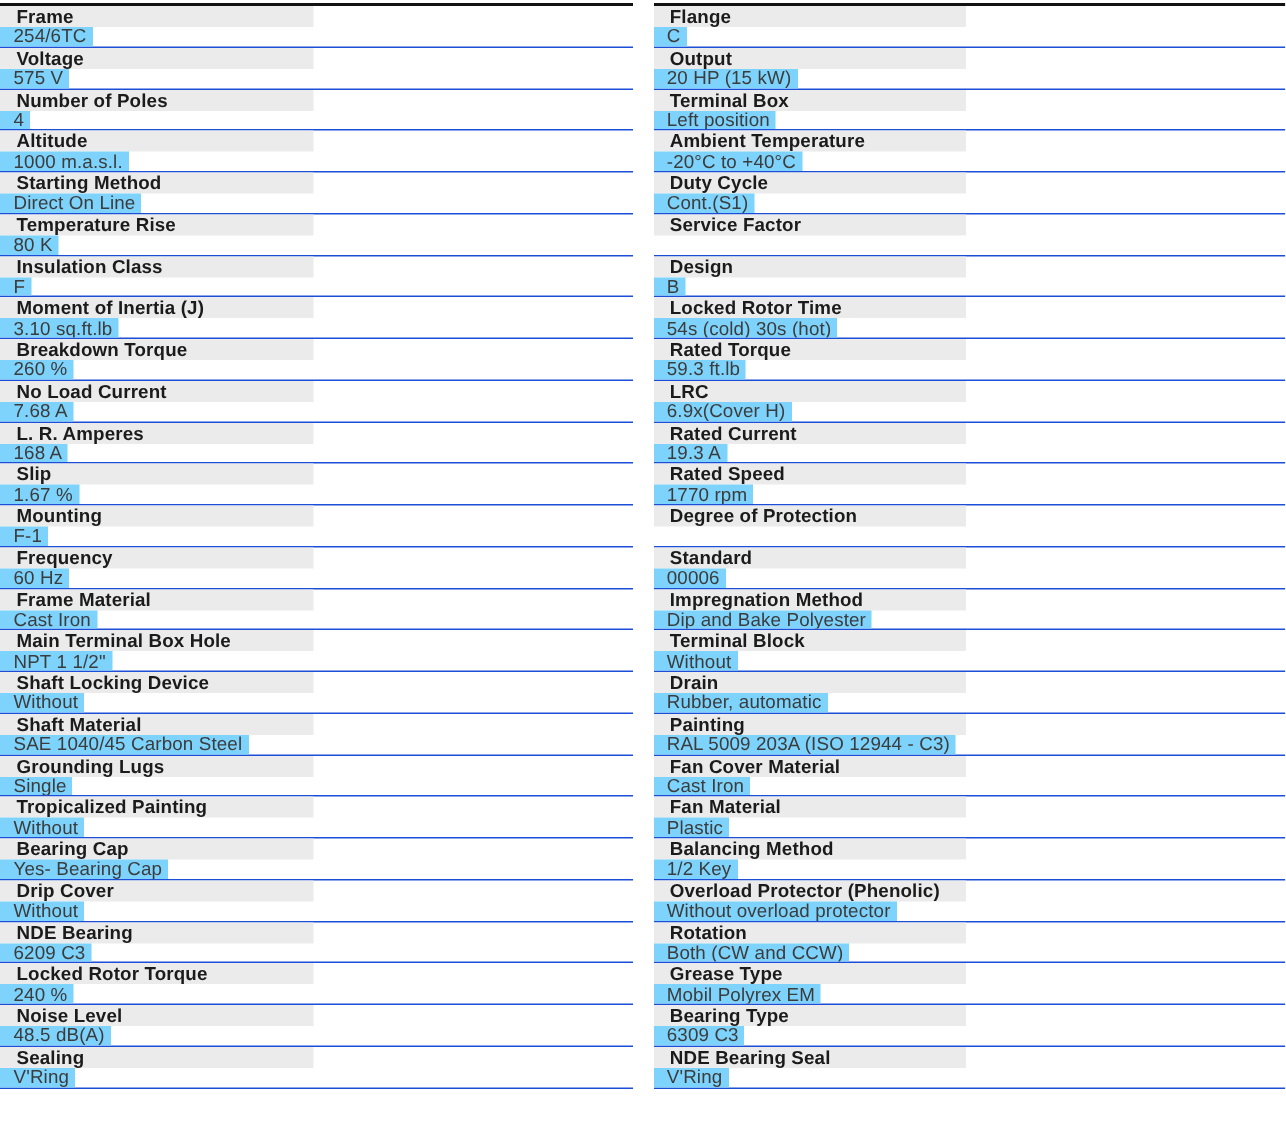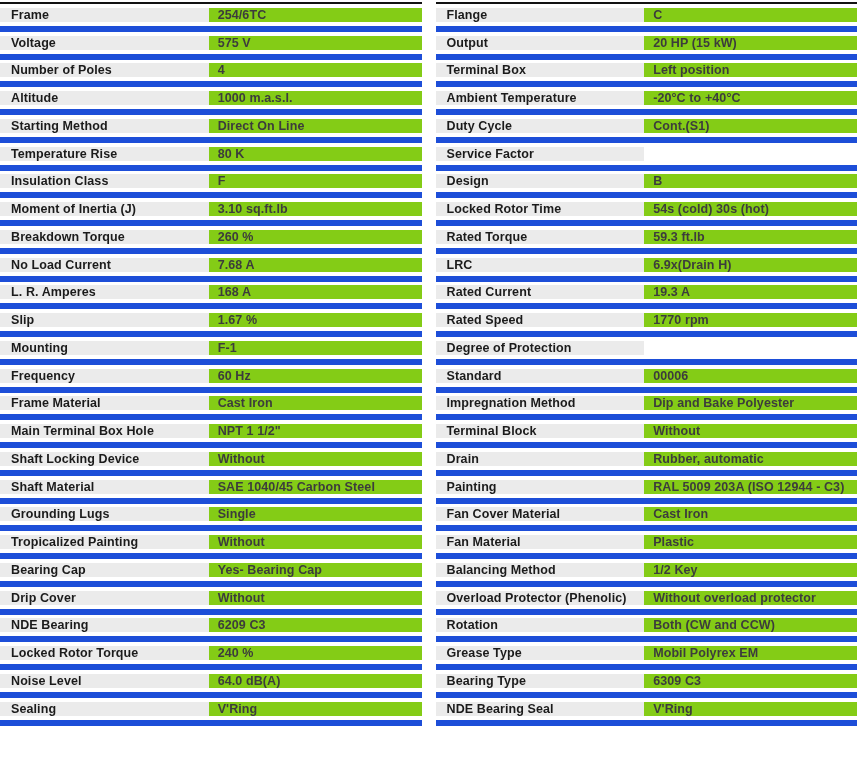--- a/index.html
+++ b/index.html
@@ -18,46 +18,47 @@
     display: flex;
     gap: 14px;
   }
   .spec-table {
     flex: 1;
     border-top: 2px solid #121212;
   }
   .spec-row {
     display: flex;
     height: 27.75px;
-    border-bottom: 6px solid #1d4ed8;
-    align-items: center;
+    border-bottom: 1px solid #1d4ed8;
+    align-items: flex-start;
+    flex-direction: column;
   }
   .spec-label {
     width: 49.5%;
     background: #ebebeb;
     display: flex;
     align-items: center;
     padding-left: 11px;
     padding-right: 4px;
     font-size: 12.5px;
     font-weight: 700;
     color: #1b1b1b;
     letter-spacing: 0.1px;
     white-space: nowrap;
     overflow: hidden;
   }
   .spec-value {
     flex: 1;
-    background: #84cc16;
+    background: #7dd3fc;
     display: flex;
     align-items: center;
     padding-left: 9px;
     padding-right: 4px;
     font-size: 12.5px;
-    font-weight: 700;
+    font-weight: 400;
     color: #3c3c3c;
     letter-spacing: 0.1px;
     white-space: nowrap;
     overflow: hidden;
   }
 </style>
 </head>
 <body>
 
 <div class="page">
@@ -154,21 +155,21 @@
         <div class="spec-row">
           <div class="spec-label">NDE Bearing</div>
           <div class="spec-value">6209 C3</div>
         </div>
         <div class="spec-row">
           <div class="spec-label">Locked Rotor Torque</div>
           <div class="spec-value">240 %</div>
         </div>
         <div class="spec-row">
           <div class="spec-label">Noise Level</div>
-          <div class="spec-value">64.0 dB(A)</div>
+          <div class="spec-value">48.5 dB(A)</div>
         </div>
         <div class="spec-row">
           <div class="spec-label">Sealing</div>
           <div class="spec-value">V'Ring</div>
         </div>
       </div>
     <div class="spec-table">
         <div class="spec-row">
           <div class="spec-label">Flange</div>
           <div class="spec-value">C</div>
@@ -199,21 +200,21 @@
         <div class="spec-row">
           <div class="spec-label">Locked Rotor Time</div>
           <div class="spec-value">54s (cold) 30s (hot)</div>
         </div>
         <div class="spec-row">
           <div class="spec-label">Rated Torque</div>
           <div class="spec-value">59.3 ft.lb</div>
         </div>
         <div class="spec-row">
           <div class="spec-label">LRC</div>
-          <div class="spec-value">6.9x(Drain H)</div>
+          <div class="spec-value">6.9x(Cover H)</div>
         </div>
         <div class="spec-row">
           <div class="spec-label">Rated Current</div>
           <div class="spec-value">19.3 A</div>
         </div>
         <div class="spec-row">
           <div class="spec-label">Rated Speed</div>
           <div class="spec-value">1770 rpm</div>
         </div>
         <div class="spec-row">

